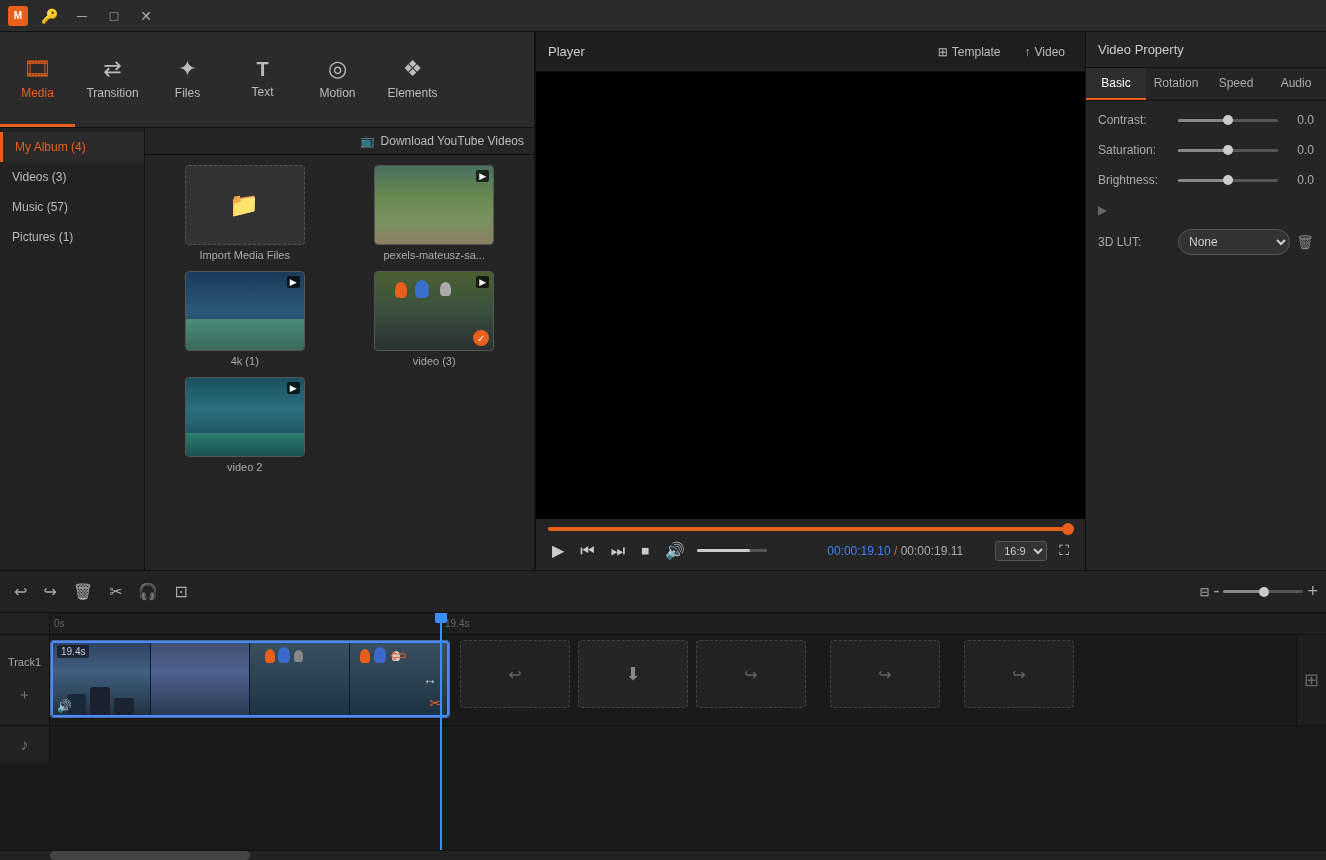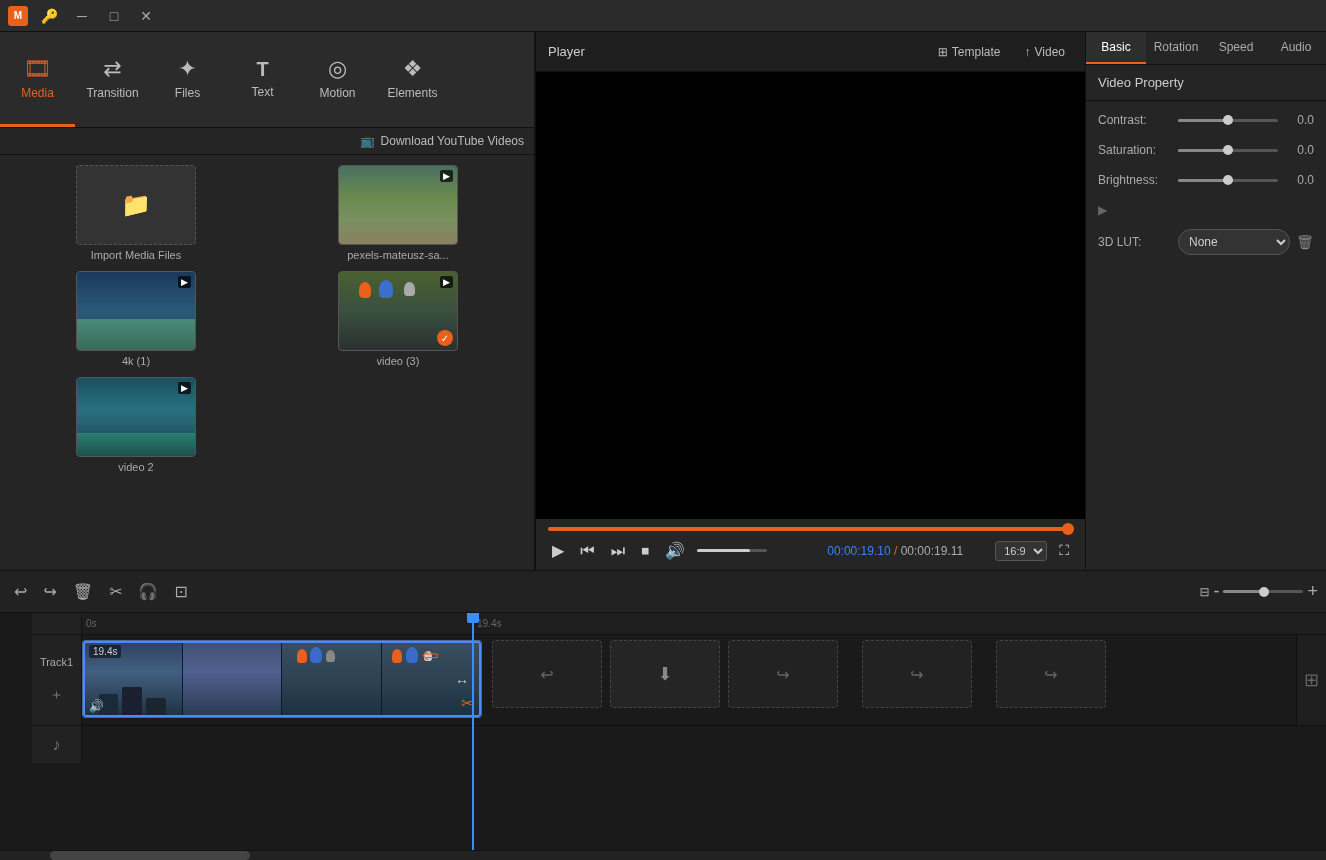--- a/index.html
+++ b/index.html
@@ -95,21 +95,21 @@
     #timeline-toolbar { display: flex; align-items: center; gap: 4px; padding: 6px 8px; background: #222; border-bottom: 1px solid #111; height: 42px; }
     .tl-btn { color: #aaa; cursor: pointer; font-size: 16px; padding: 4px 6px; border-radius: 3px; }
     .tl-spacer { flex: 1; }
     .tl-zoom { display: flex; align-items: center; gap: 4px; }
     .tl-zoom-btn { color: #aaa; cursor: pointer; font-size: 18px; }
     .tl-zoom-slider { width: 80px; height: 3px; background: #555; border-radius: 2px; cursor: pointer; position: relative; }
     .tl-zoom-fill { height: 100%; width: 50%; background: #888; border-radius: 2px; }
     .tl-zoom-thumb { width: 10px; height: 10px; background: #ccc; border-radius: 50%; position: absolute; top: -3.5px; left: 45%; }
 
     #timeline-body { flex: 1; display: flex; overflow: hidden; }
-    #timeline-tracks { flex: 1; overflow: hidden; display: flex; flex-direction: column; padding-left: 32px; }
+    #timeline-tracks { flex: 1; overflow: hidden; display: flex; flex-direction: column; }
     .track-row { display: flex; align-items: center; height: 32px; border-bottom: 1px solid #111; }
     .track-label { width: 50px; background: #222; display: flex; align-items: center; justify-content: center; font-size: 11px; color: #777; border-right: 1px solid #111; height: 100%; }
     .track-side-icon { color: #777; font-size: 14px; cursor: pointer; }
     #video-clip { position: absolute; left: 70px; top: 5px; width: 400px; height: 78px; background: linear-gradient(to right, #2a3a5a, #3a4a6a); border: 1px solid #4a6a9a; border-radius: 3px; overflow: hidden; display: flex; align-items: stretch; }
     .slot-item { width: 110px; height: 68px; border: 1px dashed #444; border-radius: 4px; display: flex; align-items: center; justify-content: center; background: #222; cursor: pointer; position: relative; }
     .slot-arrow { color: #666; font-size: 16px; }
     .slot-download { color: #888; font-size: 18px; }
 
     #timeline-scrollbar { height: 10px; background: #222; border-top: 1px solid #111; }
     .scroll-thumb { height: 100%; width: 200px; background: #444; border-radius: 5px; margin-left: 50px; }
@@ -155,20 +155,26 @@
         <span class="t-label">Motion</span>
       </div>
       <div class="toolbar-item">
         <span class="t-icon">❖</span>
         <span class="t-label">Elements</span>
       </div>
     </div>
 
     <div id="media-panel">
 
+      <div id="media-sidebar">
+        <div class="media-sidebar-item active">My Album (4)</div>
+        <div class="media-sidebar-item">Videos (3)</div>
+        <div class="media-sidebar-item">Music (57)</div>
+        <div class="media-sidebar-item">Pictures (1)</div>
+      </div>
 
       <div id="media-content">
         <div id="media-topbar">
           <div class="download-btn">
             <span>📺</span>
             <span>Download YouTube Videos</span>
           </div>
         </div>
         <div id="media-grid">
 
@@ -265,27 +271,27 @@
           <option>9:16</option>
           <option>4:3</option>
           <option>1:1</option>
         </select>
         <span id="fullscreen-btn" class="ctrl-btn">⛶</span>
       </div>
     </div>
   </div>
 
   <div id="property-panel">
+    <div id="property-header">Video Property</div>
     <div id="property-tabs">
       <div class="prop-tab active">Basic</div>
       <div class="prop-tab">Rotation</div>
       <div class="prop-tab">Speed</div>
       <div class="prop-tab">Audio</div>
     </div>
-    <div id="property-header">Video Property</div>
 
     <div id="property-body">
 
       <div class="prop-row">
         <span class="prop-label">Contrast:</span>
         <div class="prop-slider-container">
           <div class="prop-slider">
             <div class="prop-slider-fill" style="width:50%;"></div>
             <div class="prop-slider-thumb" style="left:calc(50% - 5px);"></div>
           </div>

